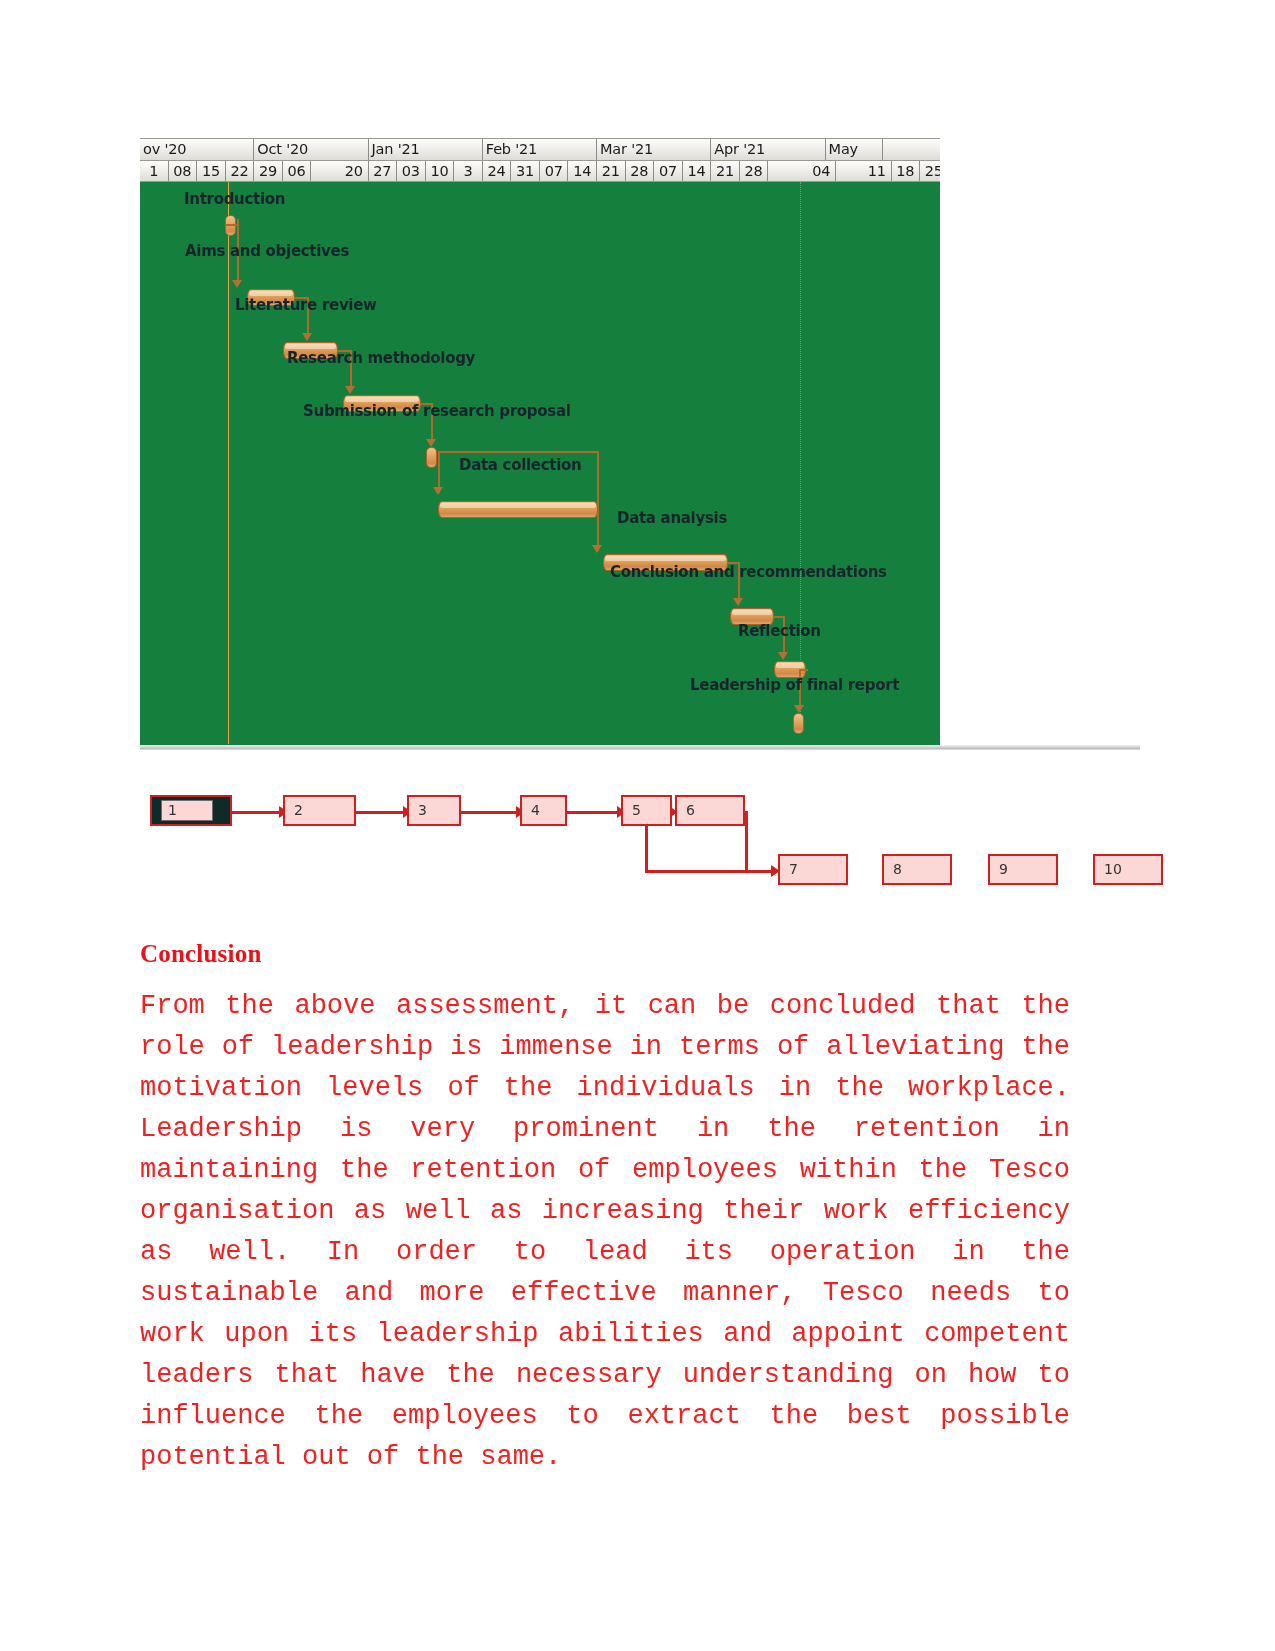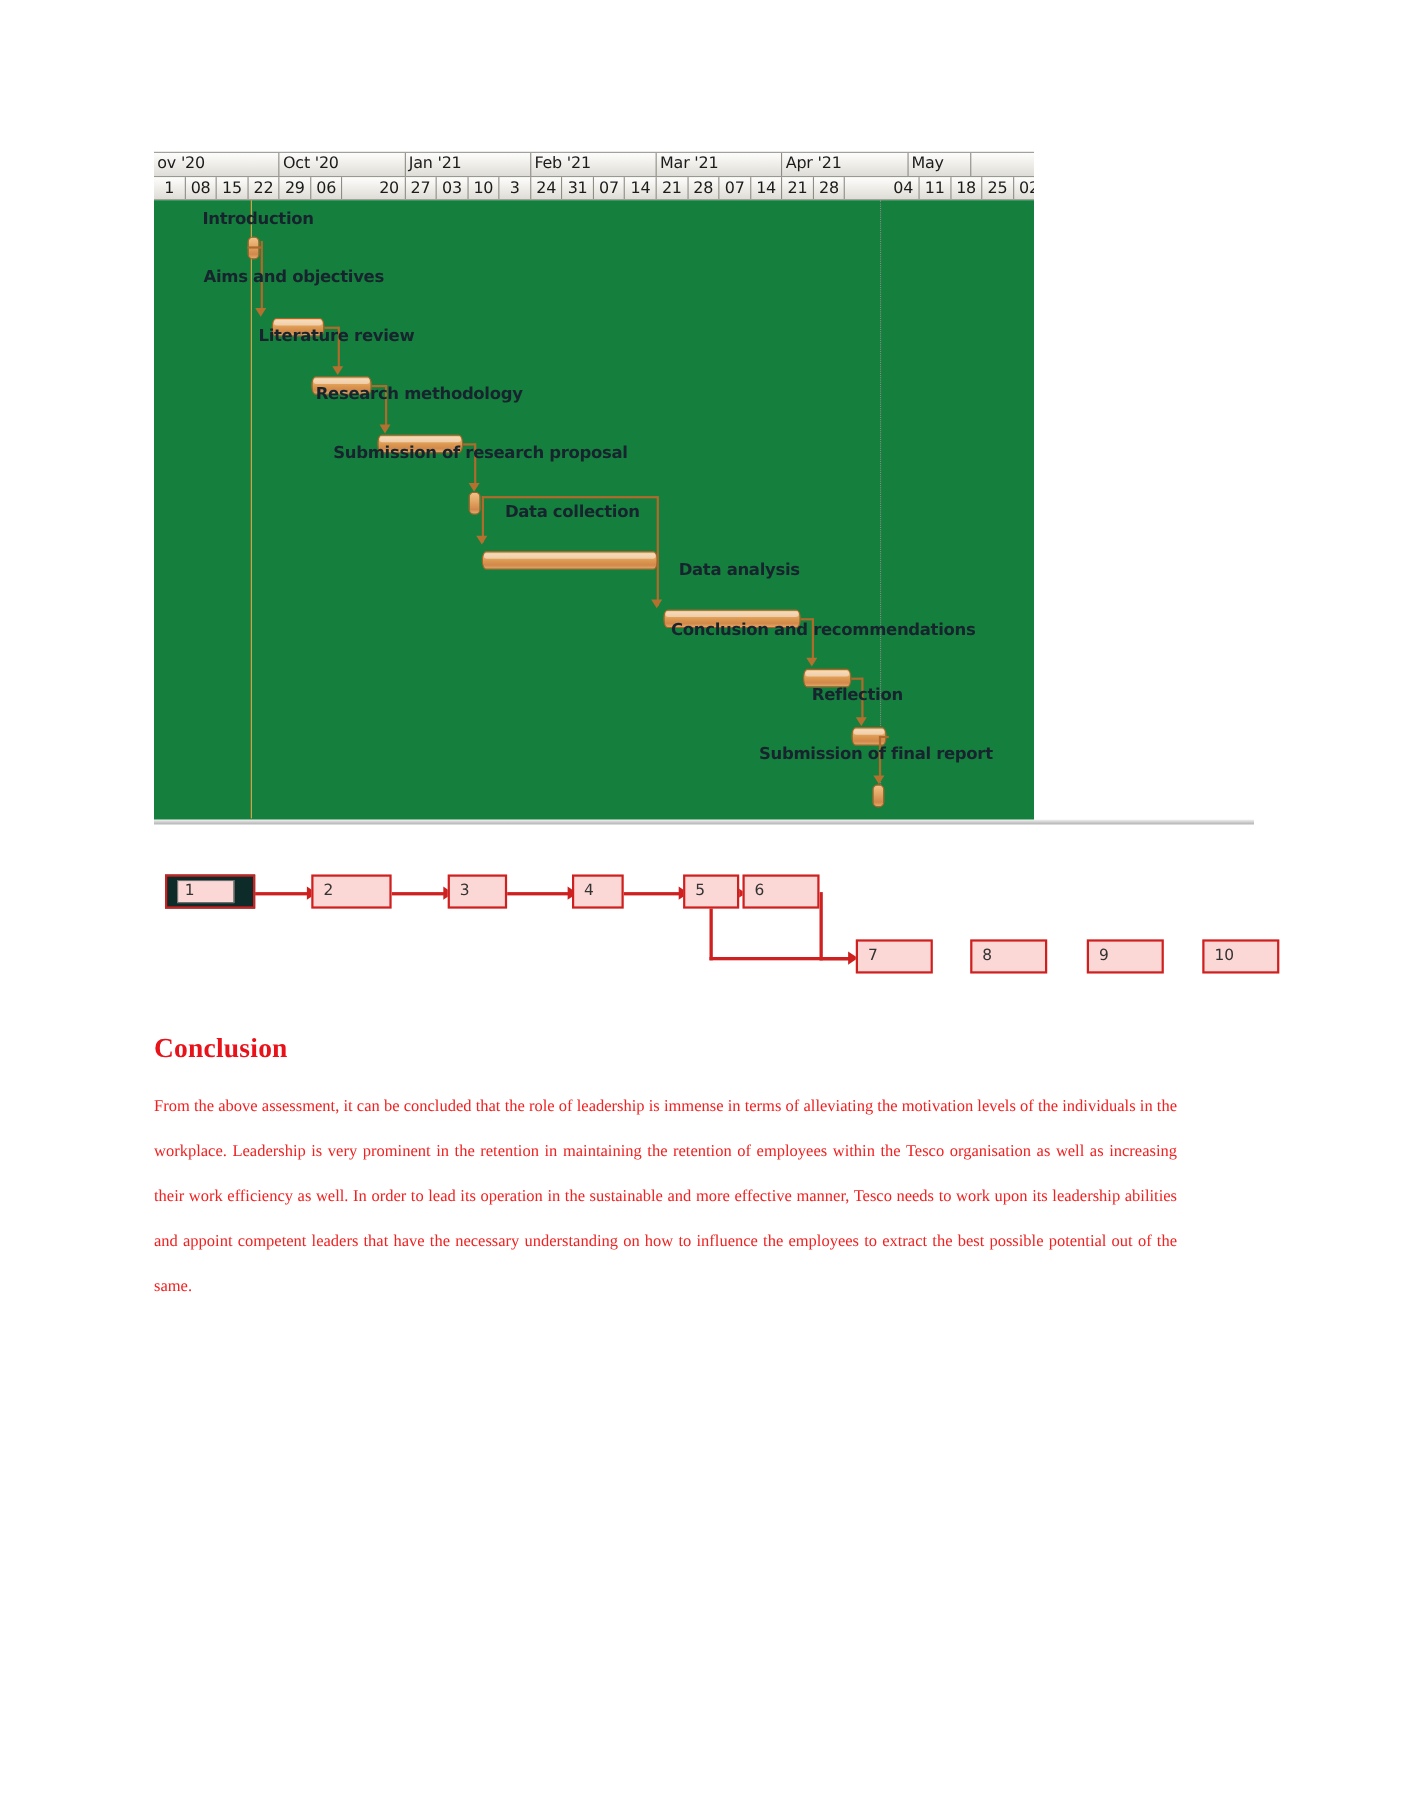--- a/index.html
+++ b/index.html
@@ -209,22 +209,22 @@
   }
   #conclusion-heading {
     font-family: "Liberation Serif", serif;
     font-weight: bold;
     font-size: 25px;
     color: #e8131a;
     margin: 0 0 18px 0;
     letter-spacing: 0.2px;
   }
   #conclusion-paragraph {
-    font-family: Liberation Serif, serif;
-    font-size: 15px;
+    font-family: Liberation Mono, monospace;
+    font-size: 27px;
     line-height: 41px;
     color: #ef2222;
     text-align: justify;
     margin: 0;
   }
 </style>
 </head>
 <body>
 
 <div id="gantt-figure">
@@ -256,21 +256,21 @@
         <div class="tl-cell week" style="width: 28.57px; flex: 0 0 28.57px;">31</div>
         <div class="tl-cell week" style="width: 28.57px; flex: 0 0 28.57px;">07</div>
         <div class="tl-cell week" style="width: 28.57px; flex: 0 0 28.57px;">14</div>
         <div class="tl-cell week" style="width: 28.57px; flex: 0 0 28.57px;">21</div>
         <div class="tl-cell week" style="width: 28.57px; flex: 0 0 28.57px;">28</div>
         <div class="tl-cell week" style="width: 28.57px; flex: 0 0 28.57px;">07</div>
         <div class="tl-cell week" style="width: 28.57px; flex: 0 0 28.57px;">14</div>
         <div class="tl-cell week" style="width: 28.57px; flex: 0 0 28.57px;">21</div>
         <div class="tl-cell week" style="width: 28.57px; flex: 0 0 28.57px;">28</div>
         <div class="tl-cell week" style="width: 28.57px; flex: 0 0 28.57px; margin-left: 39px;">04</div>
-        <div class="tl-cell week" style="width: 28.57px; flex: 0 0 28.57px;">11</div>
+        <div class="tl-cell week" style="width: 28.57px; flex: 0 0 28.57px; margin-left: 27px;">11</div>
         <div class="tl-cell week" style="width: 28.57px; flex: 0 0 28.57px;">18</div>
         <div class="tl-cell week" style="width: 28.57px; flex: 0 0 28.57px;">25</div>
         <div class="tl-cell week" style="width: 28.57px; flex: 0 0 28.57px;">02</div>
         <div class="tl-cell week" style="width: 28.57px; flex: 0 0 28.57px;">0</div>
       </div>
   </div>
 
   <div class="tl-body">
     <div class="vline-today" style="left:88px;"></div>
     <div class="vline-dotted" style="left:660px;"></div>
@@ -324,21 +324,21 @@
     <div class="link h" style="left:634px; top:434px; width:10px;"></div>
     <div class="link v" style="left:643px; top:434px; height:38px;"></div>
     <div class="arrow-down" style="left:638px; top:470px;"></div>
 
     <div class="task-label" style="left:598px; top:440px;">Reflection</div>
     <div class="bar" style="left:634px; top:479px; width:32px;"></div>
     <div class="link h" style="left:660px; top:487px; width:8px;"></div>
     <div class="link v" style="left:659px; top:487px; height:38px;"></div>
     <div class="arrow-down" style="left:654px; top:523px;"></div>
 
-    <div class="task-label" style="left:550px; top:494px;">Submission of final report</div>
+    <div class="task-label" style="left:550px; top:494px;">Leadership of final report</div>
     <div class="milestone" style="left:653px; top:531px;"></div>
   </div>
 </div>
 
 <div id="page-divider"></div>
 
 <div id="network-figure">
 
   <div class="nlink h" style="left:92px; top:46px; width:50px;"></div>
   <div class="narrow" style="left:139px; top:41px;"></div>

